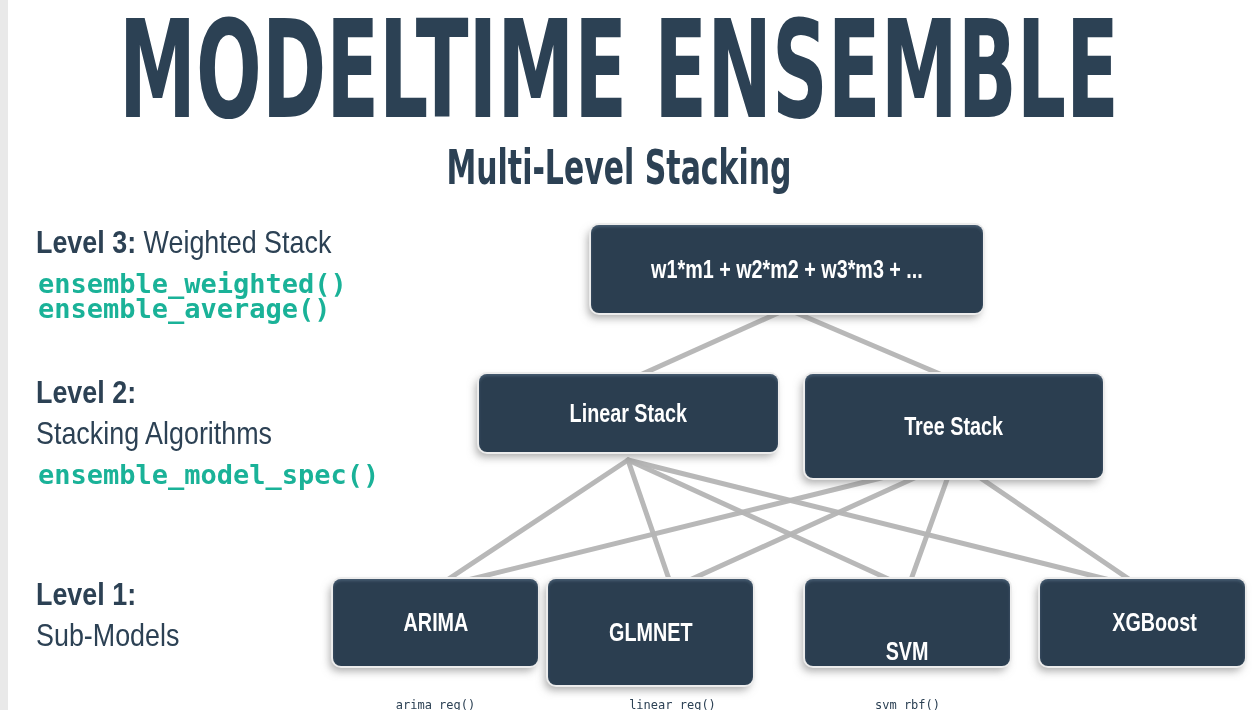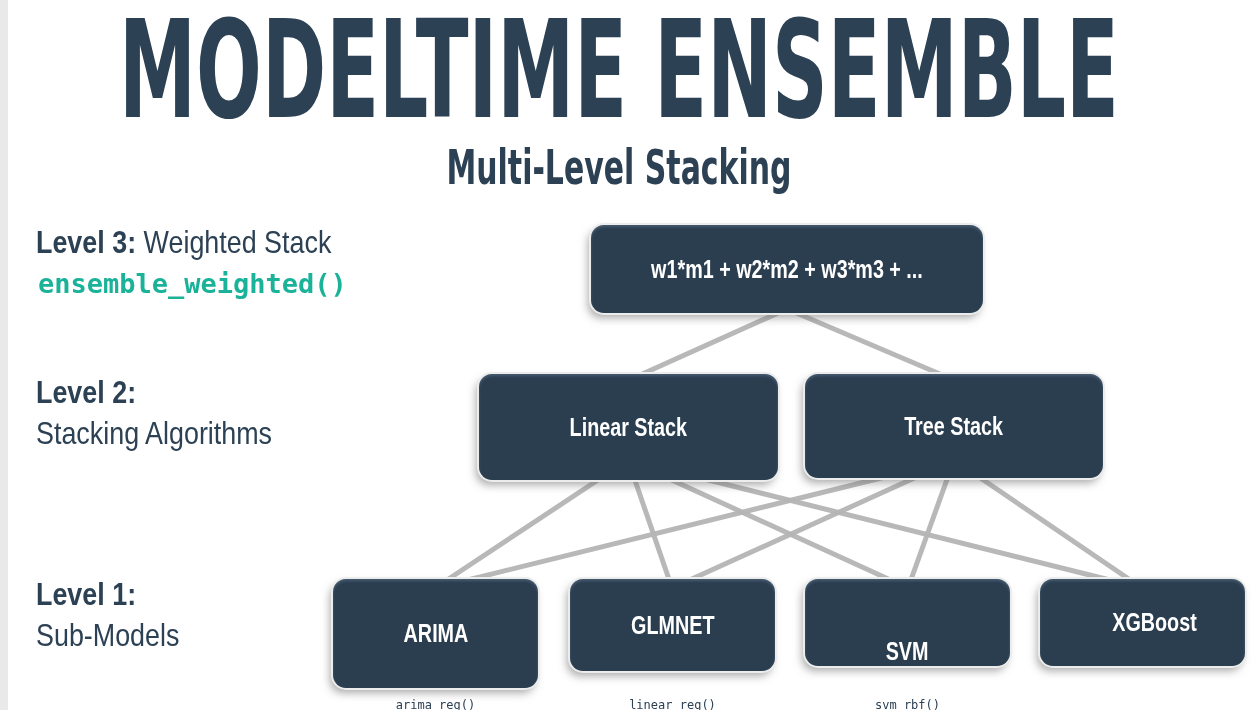--- a/index.html
+++ b/index.html
@@ -31,32 +31,32 @@
   #lvl2-heading{top:372px;}
   #lvl2-code{top:463px;}
   #lvl1-heading{top:574px;}
 
   
   .connectors{position:absolute;left:0;top:0;z-index:1;}
   .connectors line{stroke:var(--line);stroke-width:5;stroke-linecap:round;opacity:.95;}
 
   
   .node{
-    position:absolute;z-index:2;background:var(--box);border-radius:13px;
+    position:absolute;z-index:2;background:var(--box);border-radius:8px;
     display:flex;align-items:center;justify-content:center;color:#fff;
     box-shadow:0 0 0 2px #ececec, -3px 5px 9px rgba(100,100,100,.55),
                inset 0 2px 3px rgba(150,180,210,.25);
   }
   .node .lbl{font-weight:bold;font-size:25px;white-space:nowrap;
     transform:scaleX(.79);transform-origin:center;}
   #box-weighted{left:583px;top:225px;width:392px;height:88px;}
-  #box-linear  {left:471px;top:374px;width:299px;height:106px;}
+  #box-linear  {left:471px;top:374px;width:299px;height:78px;}
   #box-tree    {left:797px;top:374px;width:298px;height:104px;}
-  #box-arima   {left:325px;top:579px;width:205px;height:109px;}
-  #box-glmnet  {left:562px;top:579px;width:205px;height:92px;}
+  #box-arima   {left:325px;top:579px;width:205px;height:87px;}
+  #box-glmnet  {left:540px;top:579px;width:205px;height:106px;}
   #box-svm     {left:797px;top:579px;width:205px;height:87px;align-items:flex-end;}
   #box-xgboost {left:1032px;top:579px;width:205px;height:87px;padding-left:24px;}
 
   
   .fn-caption{
     position:absolute;top:698px;z-index:2;width:205px;text-align:center;
     color:var(--navy);font-family:"DejaVu Sans Mono","Liberation Mono",monospace;
     font-weight:normal;font-size:12px;white-space:nowrap;
   }
   #fn-arima{left:325px;} #fn-glmnet{left:562px;} #fn-svm{left:797px;} #fn-xgboost{left:1032px;}
@@ -69,27 +69,29 @@
   <svg class="titlesvg">
     <text x="611" y="117" text-anchor="middle" font-size="135" textLength="1000" lengthAdjust="spacingAndGlyphs">MODELTIME ENSEMBLE</text>
     <text x="611" y="184" text-anchor="middle" font-size="48" textLength="345" lengthAdjust="spacingAndGlyphs">Multi-Level Stacking</text>
   </svg>
 
   <div class="lvl-heading" id="lvl3-heading">
     <span class="b">Level 3:</span><span> Weighted Stack</span>
   </div>
   <div class="lvl-code" id="lvl3-code">
     <div>ensemble_weighted()</div>
+    <div>ensemble_average()</div>
   </div>
 
   <div class="lvl-heading" id="lvl2-heading">
     <div class="b">Level 2:</div>
     <div>Stacking Algorithms</div>
   </div>
   <div class="lvl-code" id="lvl2-code">
+    <div>ensemble_model_spec()</div>
   </div>
 
   <div class="lvl-heading" id="lvl1-heading">
     <div class="b">Level 1:</div>
     <div>Sub-Models</div>
   </div>
 
   <svg class="connectors" width="1256" height="710">
     <line x1="779" y1="309" x2="621" y2="380"></line>
     <line x1="779" y1="309" x2="946" y2="380"></line>

